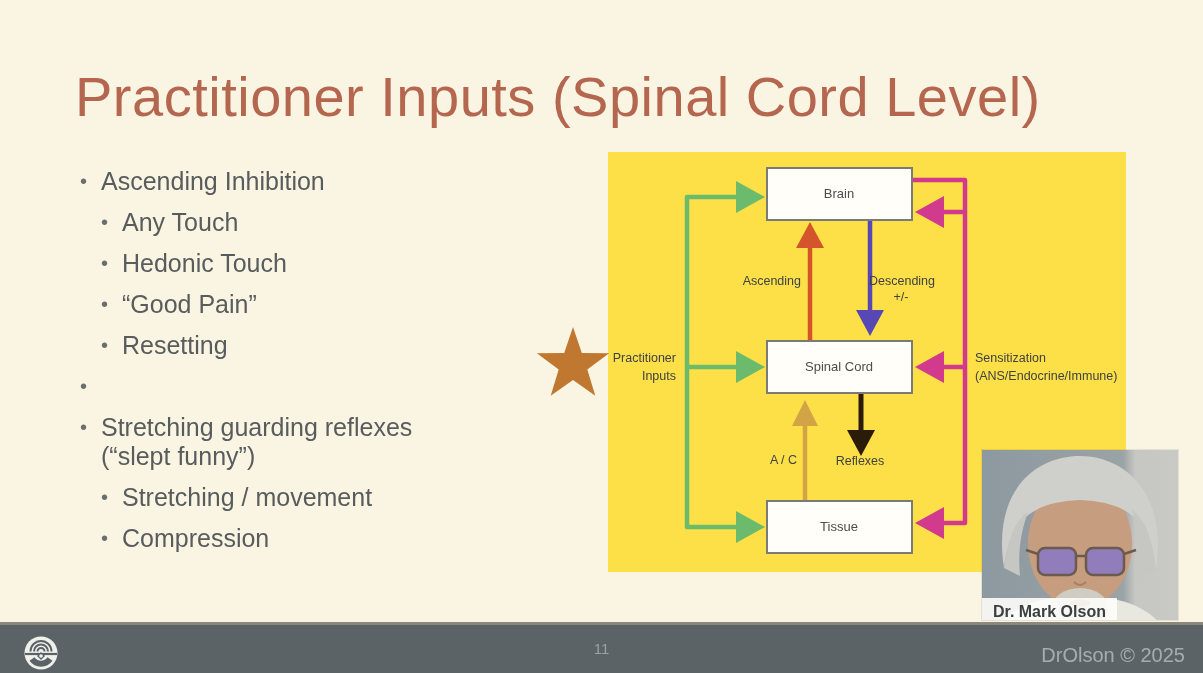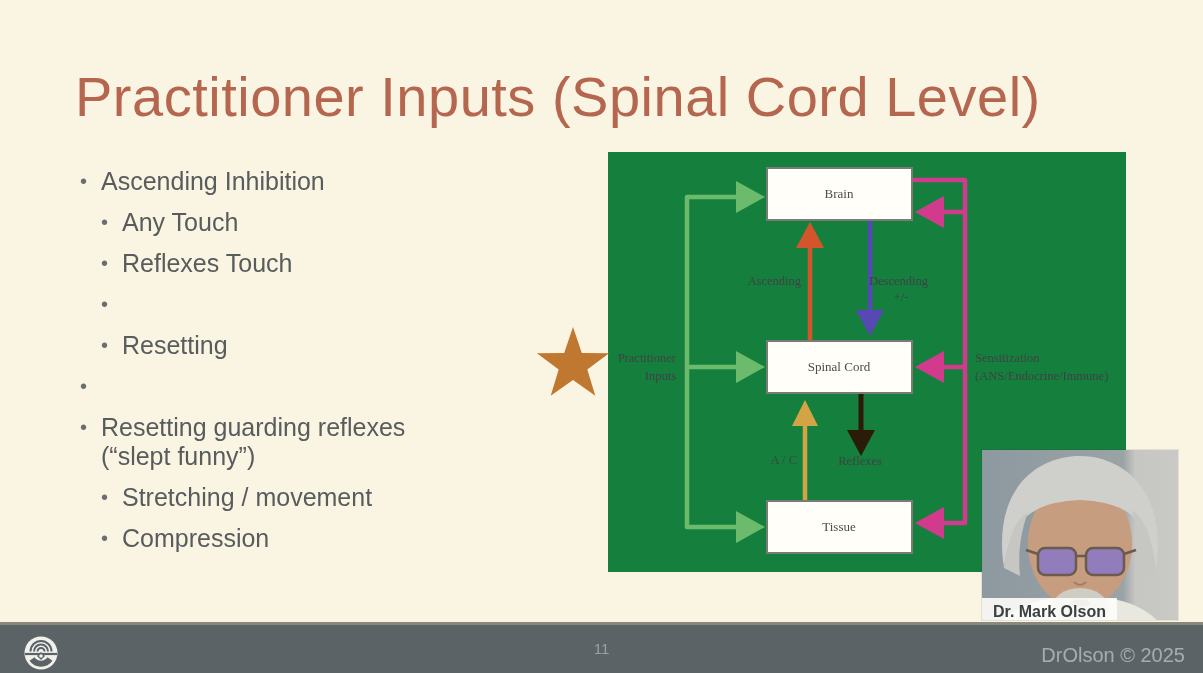--- a/index.html
+++ b/index.html
@@ -7,21 +7,21 @@
   .stage{position:relative;width:1203px;height:673px;background:#faf4e3;overflow:hidden;}
 
   .title{position:absolute;left:75px;top:64px;font-size:56px;font-weight:400;color:#b5664f;letter-spacing:.5px;white-space:nowrap;}
 
   .bullets{position:absolute;left:80px;top:167px;width:500px;list-style:none;margin:0;padding:0;}
   .bullets li{display:flex;align-items:flex-start;margin-bottom:12px;color:#585c5d;font-size:25px;line-height:29px;}
   .bullets li .marker{width:21px;flex:0 0 21px;font-size:20px;line-height:29px;color:#6a6e6f;}
   .bullets li .btext{white-space:pre-line;}
   .bullets li.l2{margin-left:21px;}
 
-  .panel{position:absolute;left:608px;top:152px;width:518px;height:420px;background:#15803d;font-family:Liberation Serif, serif;}
+  .panel{position:absolute;left:608px;top:152px;width:518px;height:420px;background:#fde047;}
   .panel svg{display:block;}
   .dlabel{font-size:12.5px;fill:#3f4244;}
   .boxlabel{font-size:13px;fill:#4c4c4a;}
 
   .star{position:absolute;left:534px;top:324px;}
 
   .webcam{position:absolute;left:982px;top:450px;width:196px;height:170px;z-index:5;overflow:hidden;box-shadow:0 0 0 1px rgba(0,0,0,.08);}
   .webcam svg{display:block;}
   .nametag{position:absolute;left:0;top:148px;height:27px;line-height:27px;padding:0 11px;background:rgba(252,252,248,.92);color:#3b4042;font-size:16px;font-weight:700;white-space:nowrap;}
 
@@ -41,35 +41,36 @@
       <li class="l1">
         <span class="marker">•</span>
         <span class="btext">Ascending Inhibition</span>
       </li>
       <li class="l2">
         <span class="marker">•</span>
         <span class="btext">Any Touch</span>
       </li>
       <li class="l2">
         <span class="marker">•</span>
-        <span class="btext">Reflexes Touch</span>
-      </li>
-      <li class="l2">
-        <span class="marker">•</span>
+        <span class="btext">Hedonic Touch</span>
+      </li>
+      <li class="l2">
+        <span class="marker">•</span>
+        <span class="btext">“Good Pain”</span>
       </li>
       <li class="l2">
         <span class="marker">•</span>
         <span class="btext">Resetting</span>
       </li>
       <li class="l1">
         <span class="marker">•</span>
       </li>
       <li class="l1">
         <span class="marker">•</span>
-        <span class="btext">Resetting guarding reflexes
+        <span class="btext">Stretching guarding reflexes
 (“slept funny”)</span>
       </li>
       <li class="l2">
         <span class="marker">•</span>
         <span class="btext">Stretching / movement</span>
       </li>
       <li class="l2">
         <span class="marker">•</span>
         <span class="btext">Compression</span>
       </li>

